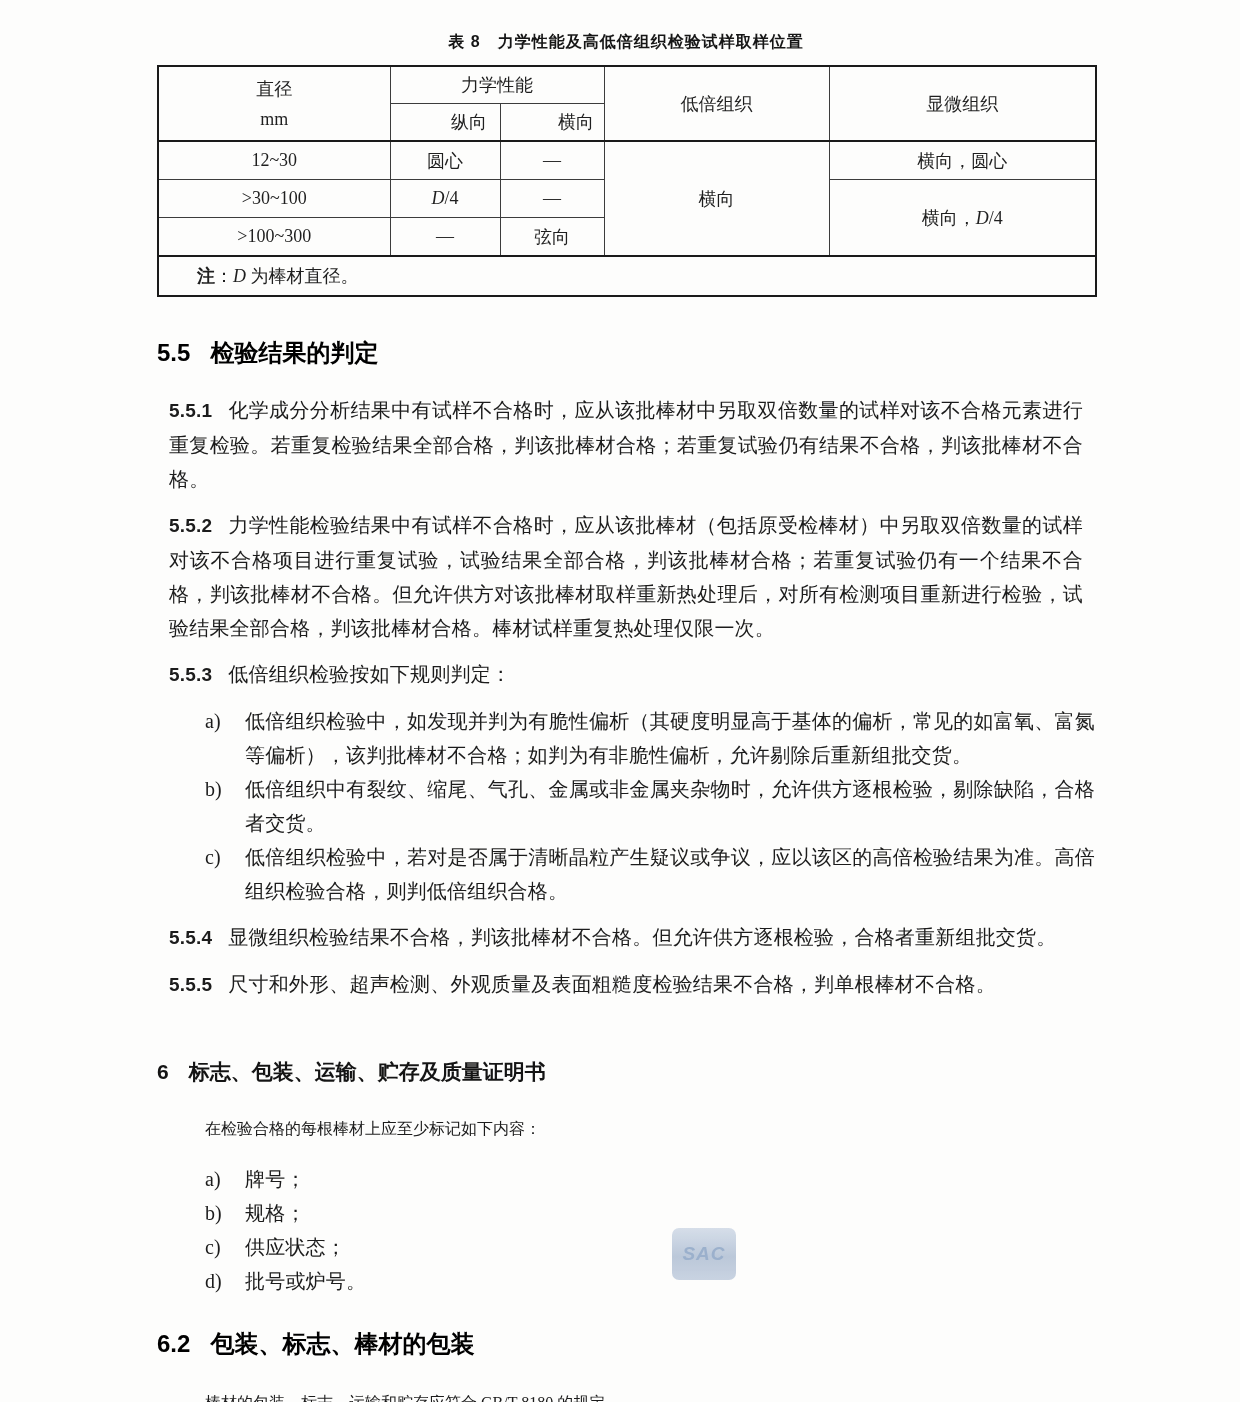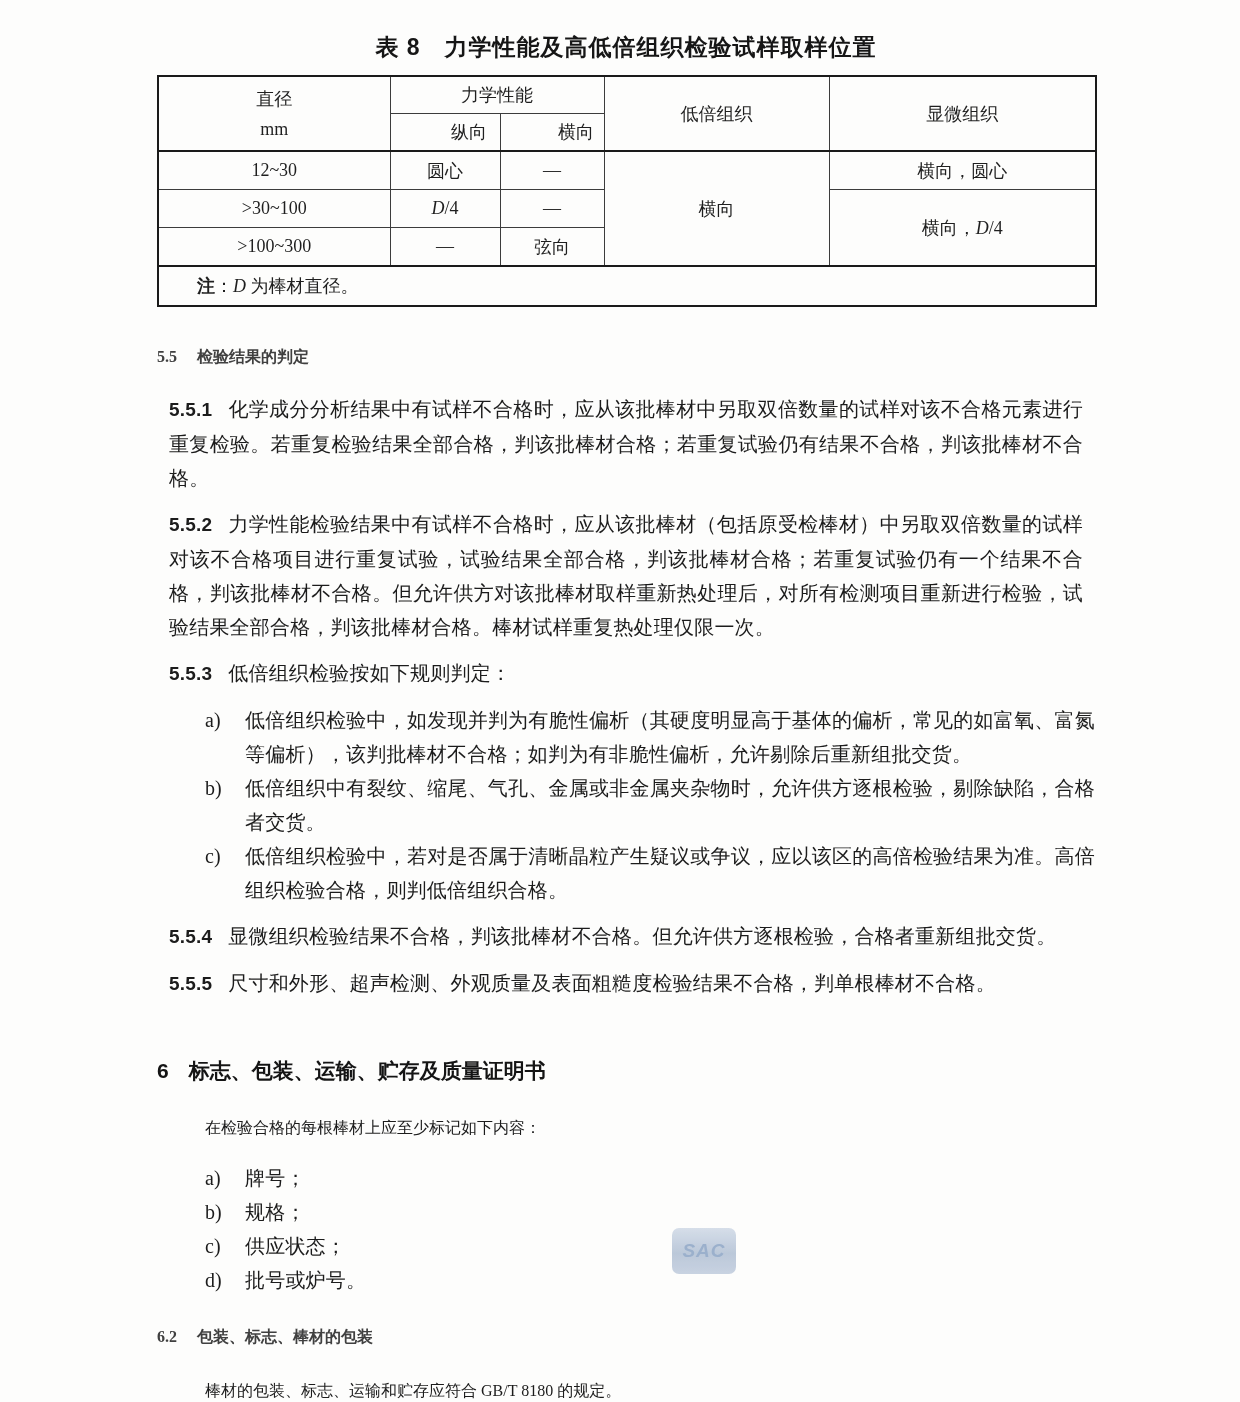--- a/index.html
+++ b/index.html
@@ -6,37 +6,37 @@
   body{
     width:1240px;height:1402px;
     background:#fdfdfc;
     color:#1c1c1c;
     font-family:"Liberation Serif","DejaVu Serif",serif;
     position:relative;
     overflow:hidden;
   }
   .page{position:relative;width:1240px;height:1402px;}
   .watermark{
-    position:absolute;left:672px;top:1228px;width:64px;height:46px;
+    position:absolute;left:672px;top:1228px;width:64px;height:52px;
     background:linear-gradient(180deg,#d3dce8 0%,#b6c4d7 55%,#c4cfdf 100%);
     border-radius:7px;
     display:flex;align-items:center;justify-content:center;
     font-family:"Liberation Sans","DejaVu Sans",sans-serif;
     font-style:italic;font-weight:bold;font-size:19px;letter-spacing:1px;
     color:#93aac9;opacity:.92;z-index:0;
   }
   .content{
     position:relative;z-index:1;
     margin-left:157px;width:938px;
   }
   .caption{
     padding-top:32px;
     text-align:center;
     font-family:"Liberation Sans","DejaVu Sans",sans-serif;
-    font-weight:bold;font-size:23px;letter-spacing:1px;
+    font-weight:bold;font-size:16px;letter-spacing:1px;
     color:#161616;
   }
   
   table.sampling{
     border-collapse:collapse;table-layout:fixed;
     width:938px;margin-top:12px;
     border:2px solid #1a1a1a;
   }
   table.sampling td{
     border:1px solid #3c3c3c;
@@ -56,22 +56,22 @@
   .ital{font-style:italic;}
   .note-label{font-family:"Liberation Sans","DejaVu Sans",sans-serif;font-weight:bold;}
   
   .h-major{
     margin:56px 0 0 0;
     font-family:"Liberation Sans","DejaVu Sans",sans-serif;
     font-weight:bold;font-size:21px;color:#141414;
   }
   .h-sub{
     margin:40px 0 0 0;
-    font-family:Liberation Serif, serif;
-    font-weight:bold;font-size:16px;color:#404040;
+    font-family:Liberation Sans, sans-serif;
+    font-weight:bold;font-size:24px;color:#000000;
   }
   .h-major .num,.h-sub .num{margin-right:20px;}
   .clause{
     margin:12px;font-size:20px;line-height:34px;
     text-align:justify;letter-spacing:.2px;
   }
   .clause .num{
     font-family:"Liberation Sans","DejaVu Sans",sans-serif;
     font-weight:bold;font-size:19px;margin-right:16px;
   }

